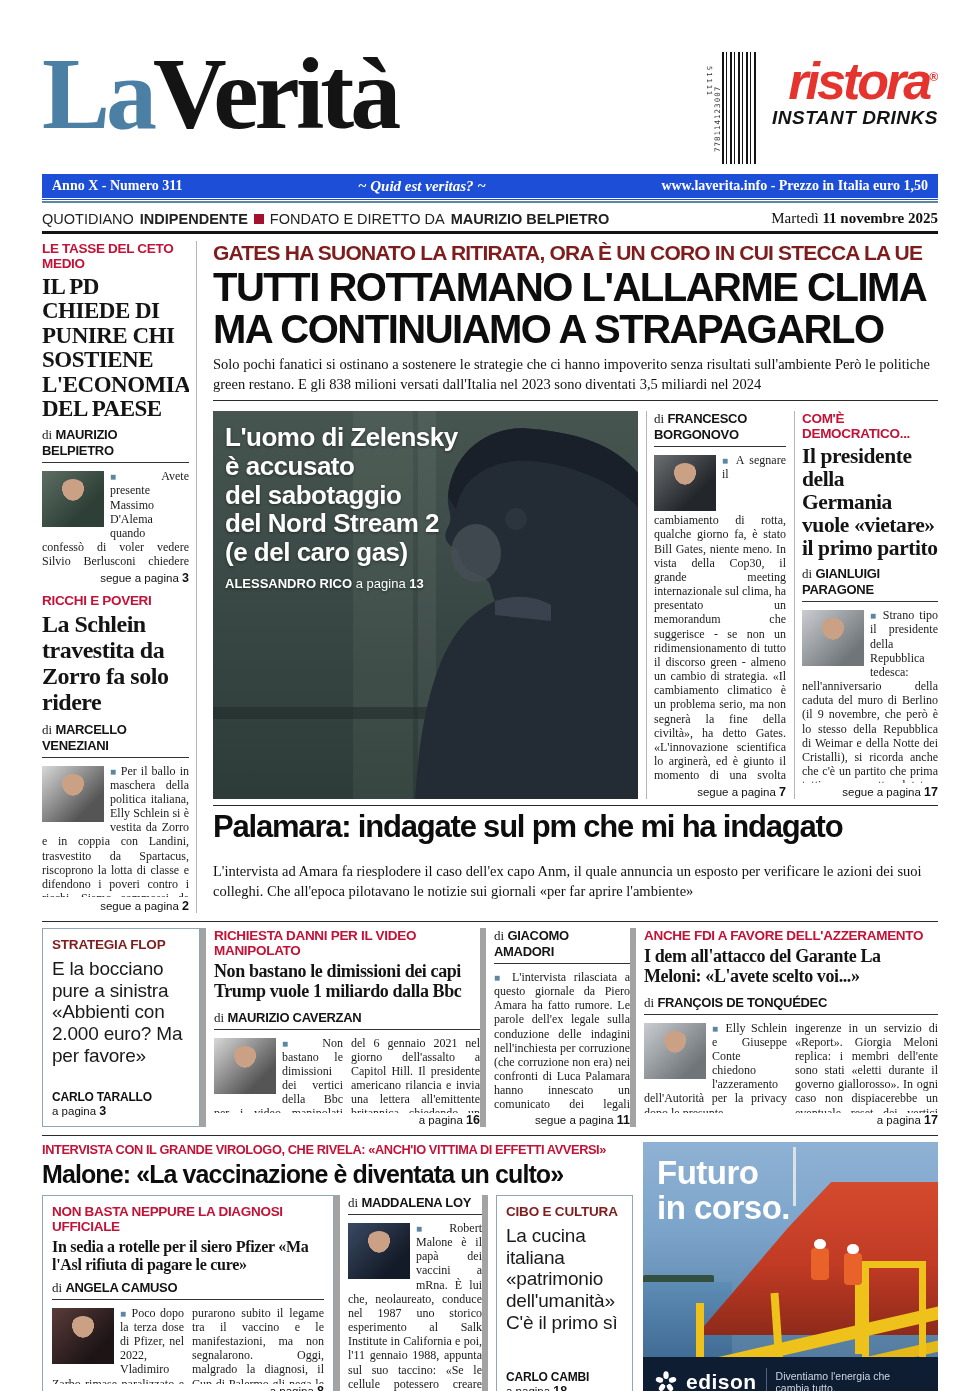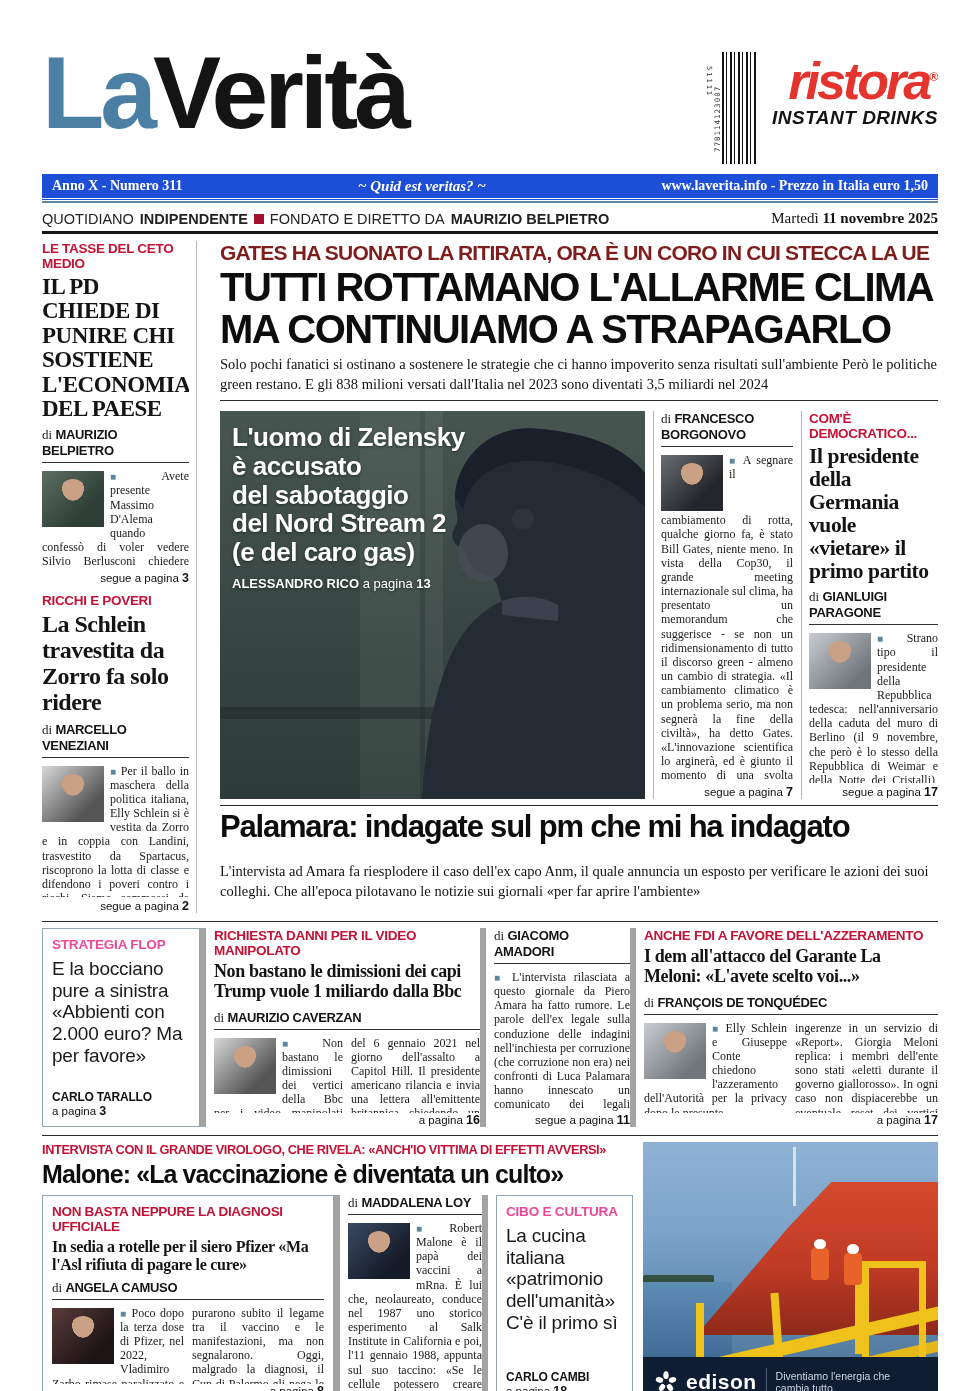--- a/index.html
+++ b/index.html
@@ -5,21 +5,21 @@
   * { box-sizing: border-box; margin: 0; padding: 0; }
   html,body { background:#fff; }
   body {
     width: 980px; height: 1391px; overflow: hidden;
     font-family: "Liberation Serif", serif; color: #111;
   }
   .page { padding: 44px 42px 10px 42px; width: 980px; height: 1391px; }
 
   
   .mast-top { display:flex; justify-content:space-between; align-items:flex-start; height:126px; }
-  .logo { font-family:Liberation Sans, sans-serif; font-weight:bold; font-size:102px; line-height:0.98; letter-spacing:-4px; }
+  .logo { font-family:Liberation Serif, serif; font-weight:bold; font-size:102px; line-height:0.98; letter-spacing:-4px; }
   .logo .la { color:#4c7fa4; }
   .logo .verita { color:#141414; }
   .mast-right { display:flex; align-items:flex-start; gap:14px; padding-top:8px; }
   .barcode { position:relative; width:46px; height:112px; background:
       repeating-linear-gradient(90deg,#141414 0 2px,#fff 2px 4px,#141414 4px 5px,#fff 5px 8px);
       border-left:10px solid #fff; }
   .barcode .bc-top { position:absolute; left:-9px; top:14px; transform:rotate(90deg); transform-origin:left top;
       font-family:"DejaVu Sans Mono",monospace; font-size:7px; color:#333; letter-spacing:2px; background:transparent;}
   .barcode .bc-digits { position:absolute; left:-9px; top:100px; transform:rotate(-90deg); transform-origin:left top;
       font-family:"DejaVu Sans Mono",monospace; font-size:7.5px; color:#333; letter-spacing:1px; }
@@ -40,21 +40,21 @@
       border-bottom:3px solid #141414; padding:3px 0 4px 0; }
   .strap-left { font-family:"Liberation Sans", sans-serif; font-size:14.5px; color:#222; display:flex; align-items:center; gap:6px;}
   .strap-left b { font-weight:bold; }
   .red-square { display:inline-block; width:10px; height:10px; background:#a3112e; }
   .strap-date { font-family:"Liberation Serif", serif; font-size:15px; }
   .strap-date b { font-weight:bold; }
 
   
   .kicker-red { font-family:"Liberation Sans", sans-serif; font-weight:bold; color:#c41236;
       font-size:13.5px; letter-spacing:-0.3px; margin-bottom:4px; }
-  .kicker-blue { font-family:"Liberation Sans", sans-serif; font-weight:bold; color:#ec4899;
+  .kicker-blue { font-family:"Liberation Sans", sans-serif; font-weight:bold; color:#7f1d1d;
       font-size:13.5px; letter-spacing:-0.2px; margin-bottom:4px; }
   .h-serif { font-family:"Liberation Serif", serif; font-weight:bold; color:#141414; }
   .h-sans  { font-family:"Liberation Sans", sans-serif; color:#1a1a1a; }
   .byline { border-bottom:1px solid #333; padding-bottom:3px; margin:6px 0 6px 0;
       font-size:13px; }
   .byline .di { font-family:"Liberation Serif", serif; color:#222; }
   .byline .name { font-family:"Liberation Sans", sans-serif; font-weight:bold; color:#141414; letter-spacing:-0.3px; }
   .art-body { font-size:12px; line-height:1.18; text-align:justify; color:#1a1a1a; overflow:hidden; }
   .art-body p::before { content:"■ "; color:#5d87a1; font-size:10px; }
   .art-body p.nobullet::before { content:""; }
@@ -69,21 +69,21 @@
       background:radial-gradient(ellipse at 50% 40%, #caa184 0 58%, transparent 60%); border-radius:50%; }
   .segue { font-family:"Liberation Sans", sans-serif; font-size:11.5px; text-align:right; margin-top:2px; }
   .segue b { font-weight:bold; font-size:12.5px; }
   .story { display:flex; flex-direction:column; overflow:hidden; }
   .story .art-body { flex:1 1 auto; }
   .cols { display:flex; gap:8px; flex:1 1 auto; overflow:hidden; }
   .cols p { flex:1; }
   .hrule { border:none; border-top:1px solid #2a2a2a; margin:6px 0; }
 
   
-  .top-grid { display:grid; grid-template-columns:155px 1fr; column-gap:23px; margin-top:7px; }
+  .top-grid { display:grid; grid-template-columns:155px 1fr; column-gap:16px; margin-top:7px; }
   .left-col { border-right:1px solid #b5b5b5; padding-right:7px; display:flex; flex-direction:column; height:672px; overflow:hidden; }
   .left-col .story1 { height:344px; }
   .left-col .story2 { flex:1; }
   .h-lead { font-size:23px; line-height:1.06; letter-spacing:-0.5px; }
 
   .main-kicker { font-family:"Liberation Sans", sans-serif; font-weight:bold; color:#7f1d1d;
       font-size:21px; letter-spacing:-0.8px; }
   .main-head { font-family:"Liberation Sans", sans-serif; font-weight:bold; color:#0d0d0d;
       font-size:40px; line-height:1.04; letter-spacing:-1.5px; margin-top:2px; }
   .main-deck { font-size:14.5px; line-height:1.35; margin-top:5px; font-family:"Liberation Serif", serif; color:#111; }
@@ -365,20 +365,24 @@
             <div class="box-author">
               <span class="nm">CARLO CAMBI</span>
               <span class="pg"><span>a pagina</span> <b>18</b></span>
             </div>
           </div>
         </div>
       </div>
     </div>
 
     <div class="ad">
+      <div class="ad-title">
+        <div>Futuro</div>
+        <div>in corso.</div>
+      </div>
       <div class="ad-mast"></div>
       <div class="ad-land"></div>
       <div class="ad-water"></div>
       <div class="ad-ship"></div>
       <div class="worker w1"></div>
       <div class="worker w2"></div>
       <div class="ad-rail1"></div>
       <div class="ad-rail2"></div>
       <div class="ad-post p1"></div>
       <div class="ad-post p2"></div>

